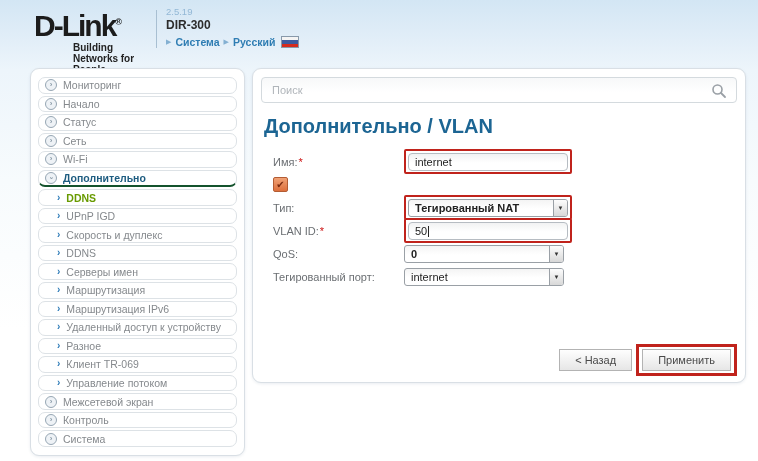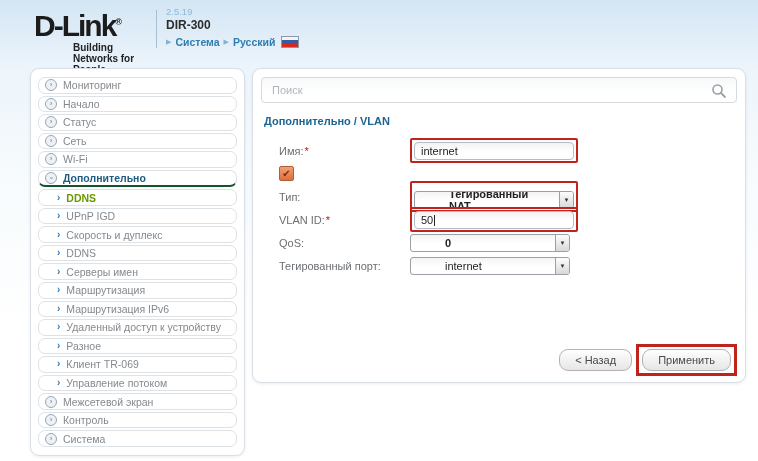--- a/index.html
+++ b/index.html
@@ -42,43 +42,43 @@
     box-sizing:border-box;padding:8px 8px;}
   
   .search-wrap{position:relative;height:26px;border:1px solid #d4dade;border-radius:4px;
     background:linear-gradient(#f7f8f9,#ffffff 60%);box-sizing:border-box;}
   .search-input{position:absolute;left:0;top:0;width:100%;height:100%;border:none;outline:none;
     background:transparent;padding:0 32px 0 10px;font-size:11px;color:#444;box-sizing:border-box;
     font-family:"Liberation Sans","DejaVu Sans",sans-serif;}
   .search-input::placeholder{color:#b0b5ba;}
   .search-icon{position:absolute;right:9px;top:5px;width:16px;height:16px;}
   
-  .page-title{margin:12px 0 0 3px;font-size:11px;font-weight:bold;color:#1c6593;}
-  .vform{margin:12px 0 0 18px;}
+  .page-title{margin:12px 0 0 3px;font-size:20px;font-weight:bold;color:#1c6593;}
+  .vform{margin:12px 0 0 12px;}
   .frow{display:flex;align-items:center;height:23px;}
   .flabel{width:131px;flex:none;font-size:11px;color:#6b6f73;}
   .star{color:#cc1111;margin-left:1px;}
   .tin{display:inline-flex;align-items:center;width:160px;height:18px;border:1px solid #b6bcc2;
     border-radius:4px;background:linear-gradient(#f1f2f3,#ffffff 55%);box-sizing:border-box;
     padding:0 6px;font-size:11px;color:#222;}
   .caret{width:1px;height:11px;background:#222;margin-left:1px;}
   .sel{display:inline-flex;align-items:stretch;width:160px;height:18px;border:1px solid #9aa0a6;
-    border-radius:3px;background:linear-gradient(#f4f4f4,#ffffff 55%);box-sizing:border-box;overflow:hidden;cursor:pointer;padding-left:28px;}
+    border-radius:3px;background:linear-gradient(#f4f4f4,#ffffff 55%);box-sizing:border-box;overflow:hidden;cursor:pointer;}
   .sel-t{flex:1;display:flex;align-items:center;padding:0 6px;font-size:11px;font-weight:bold;color:#222;}
   .sel.plain .sel-t{font-weight:normal;}
   .sel-a{width:13px;flex:none;display:flex;align-items:center;justify-content:center;
     border-left:1px solid #9aa0a6;background:linear-gradient(#fdfdfd,#d8d8d8);font-size:6px;color:#333;}
   .cb{display:inline-flex;align-items:center;justify-content:center;width:13px;height:13px;
     border:1px solid #b35c33;border-radius:2px;background:linear-gradient(#f0a276,#dd6f3c);
     color:#7a2b10;font-size:10px;line-height:13px;cursor:pointer;}
   .hl{display:inline-block;border:2px solid #c0231c;padding:1px 2px;border-radius:2px;}
   
   .btn-row{position:absolute;right:8px;bottom:6px;display:flex;align-items:center;}
   .btn{display:inline-block;font-size:11px;color:#4a4a4a;background:linear-gradient(#fefefe,#e6e6e6);
-    border:1px solid #b3b3b3;border-radius:9px;padding:4px 15px;cursor:pointer;}
+    border:1px solid #b3b3b3;border-radius:0;padding:4px 15px;cursor:pointer;}
   .apply-hl{display:inline-block;border:3px solid #c0231c;padding:2px 3px;margin-left:4px;}
 </style>
 </head>
 <body>
 
 <div class="header">
   <div class="logo-block">
     <div class="logo-text"><span>D-Link</span><span class="logo-reg">®</span></div>
     <div class="tagline">Building Networks for People</div>
   </div>

